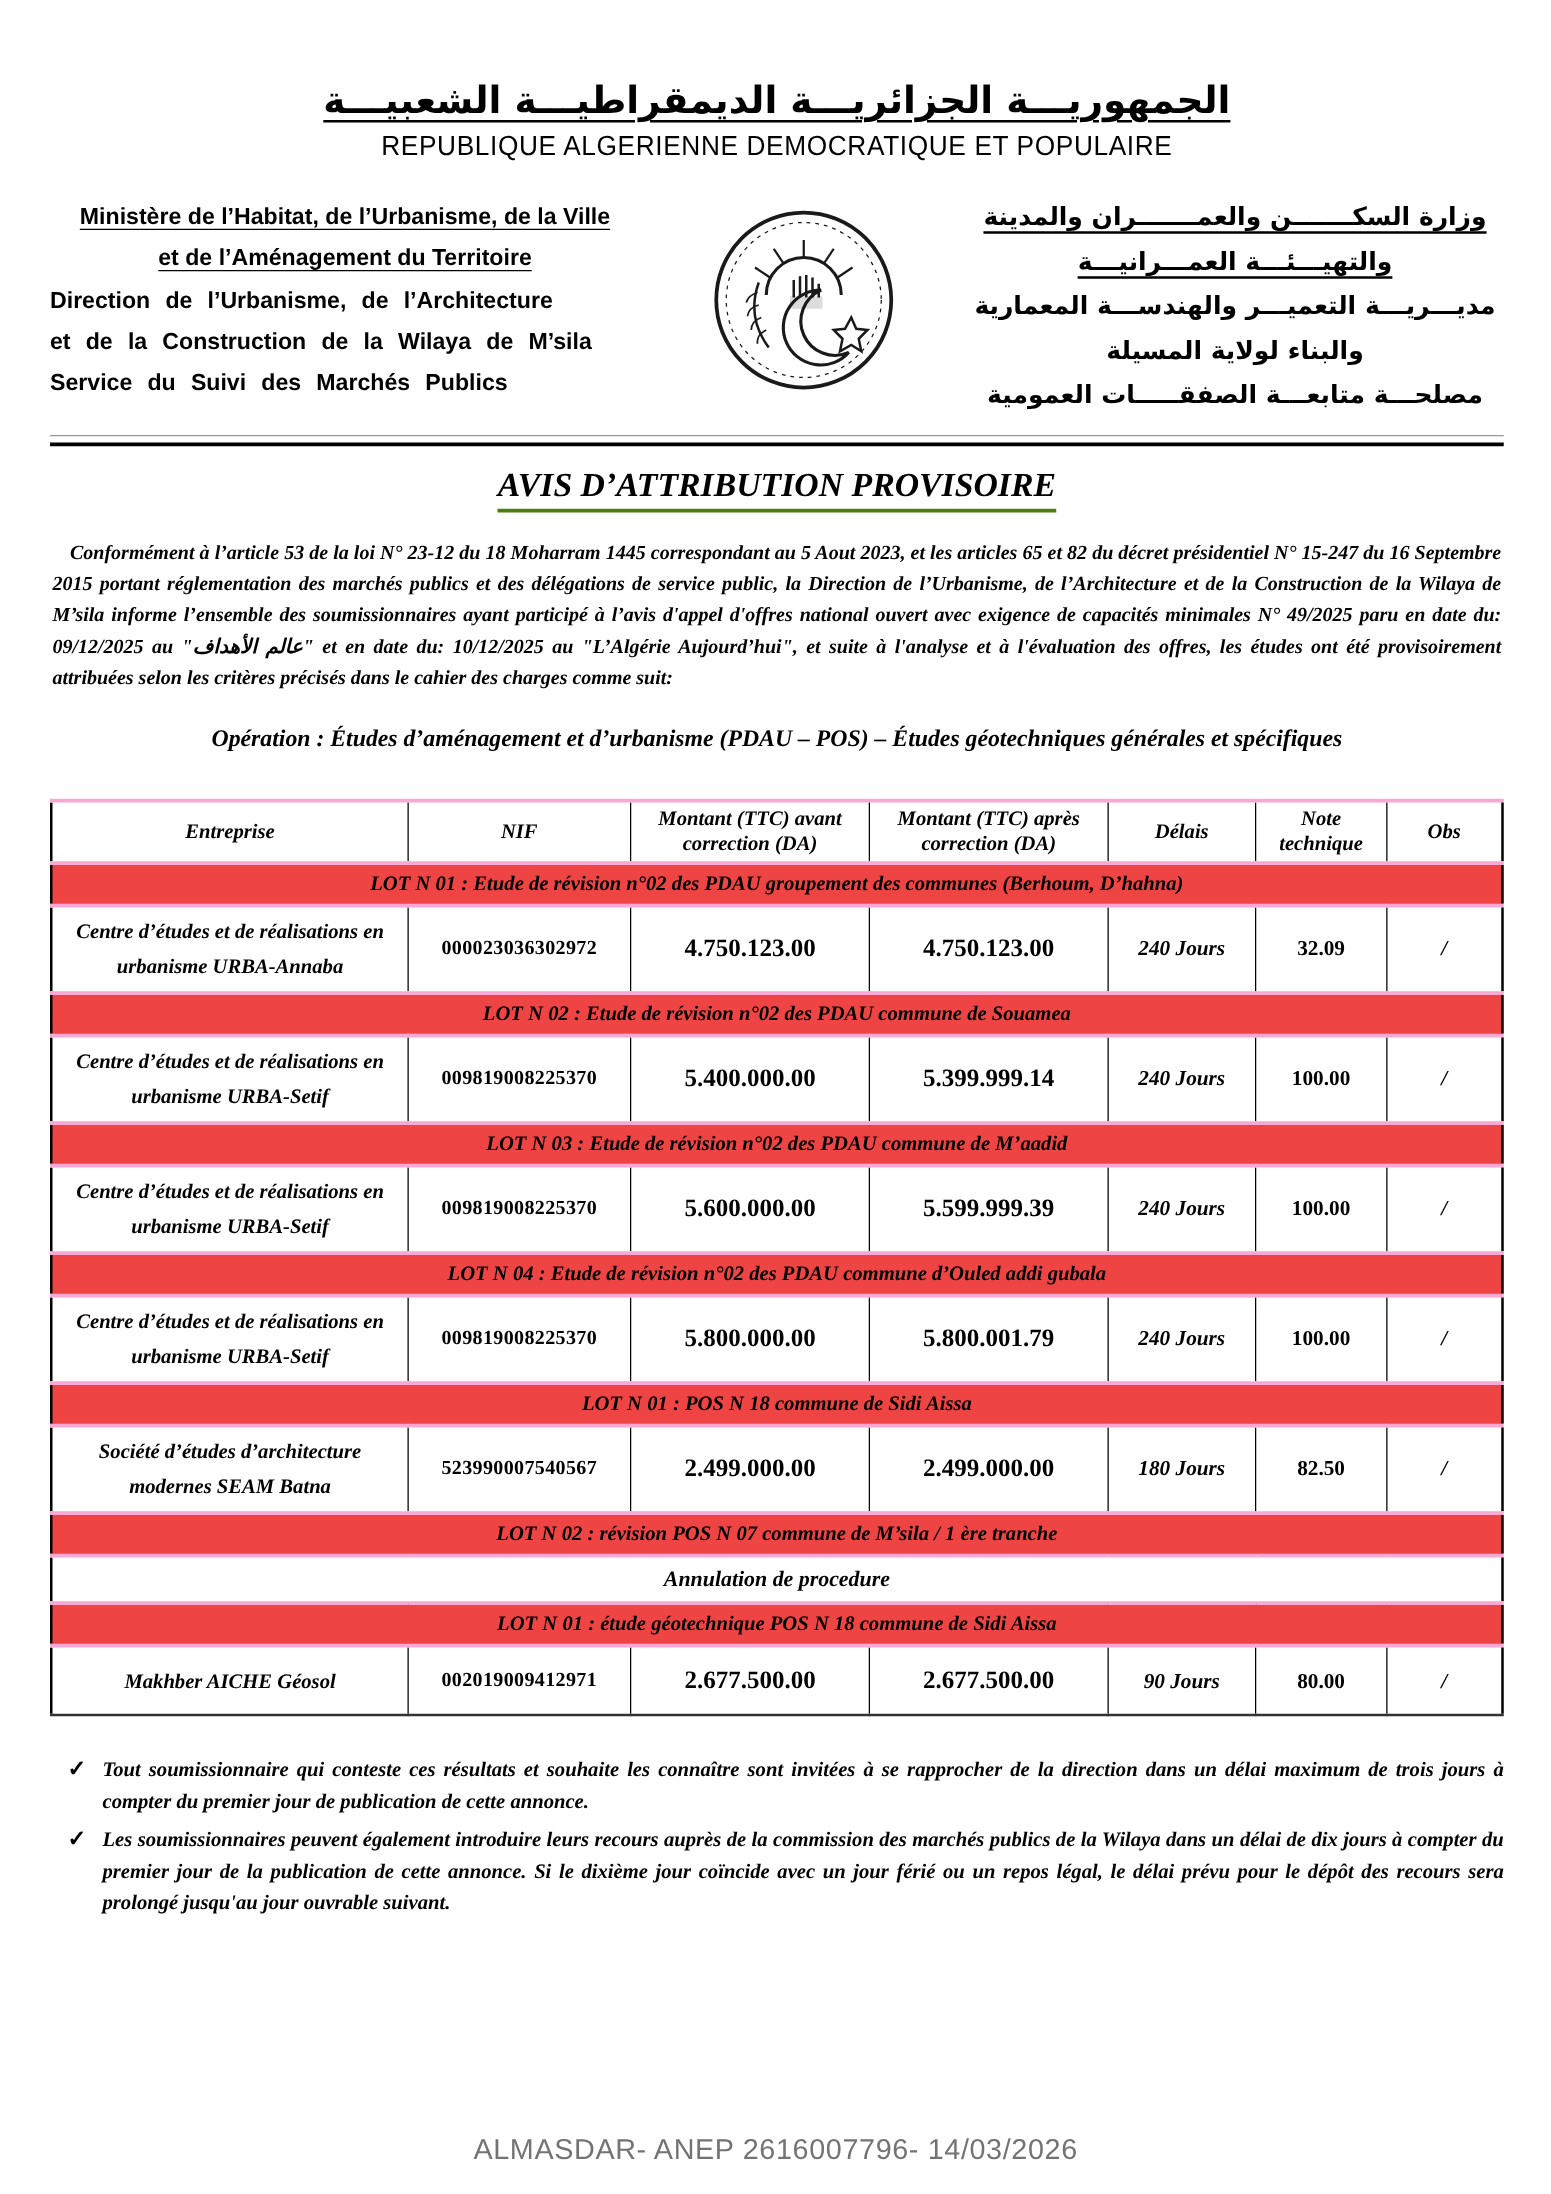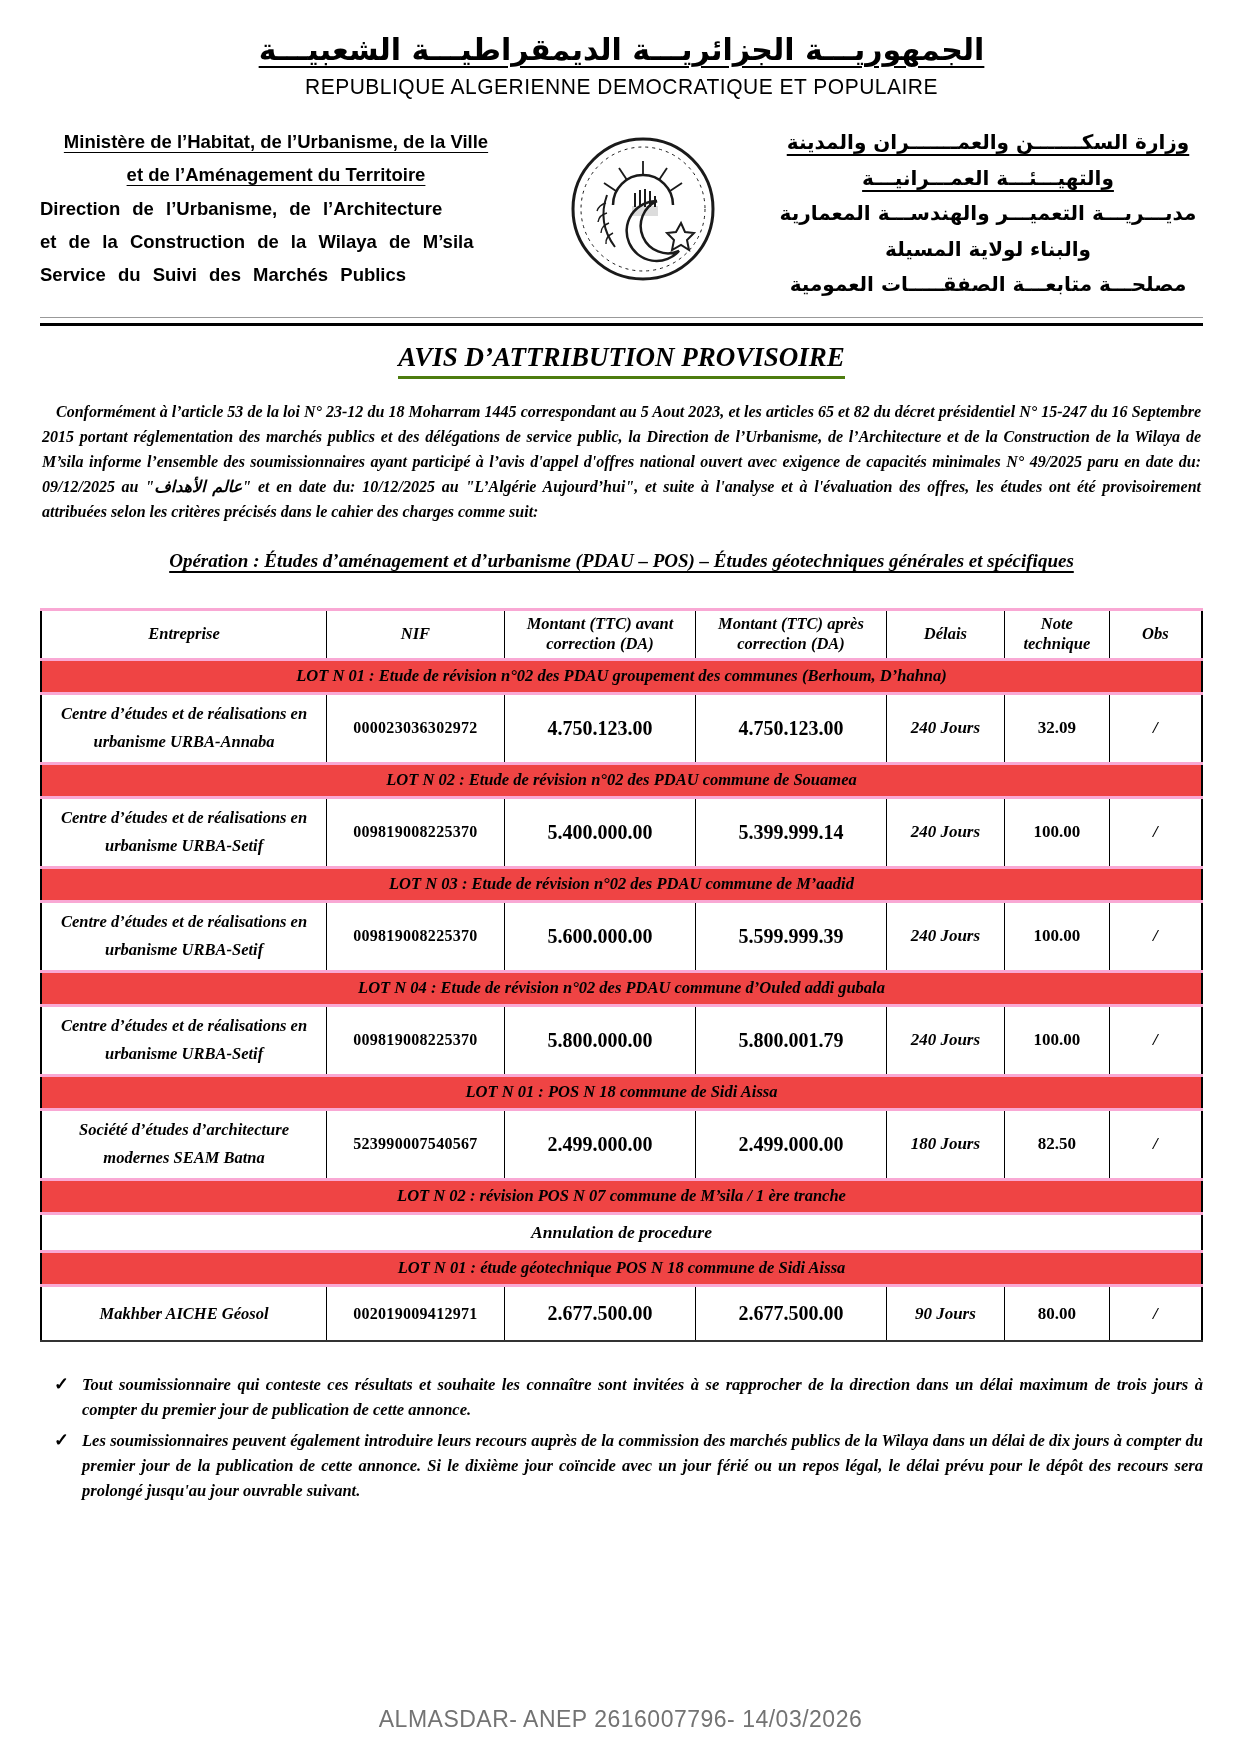--- a/index.html
+++ b/index.html
@@ -1,20 +1,20 @@
 <!DOCTYPE html>
 <html lang="fr"><head>
 <meta charset="utf-8">
 <style>
   html,body{margin:0;padding:0;}
   body{
     width:1241px;height:1755px;position:relative;background:#ffffff;
     font-family:"Liberation Serif", serif;color:#000;overflow:hidden;
   }
-  .page{position:absolute;inset:0;padding:26px 38px 0 40px;box-sizing:border-box;}
+  .page{position:absolute;inset:0;padding:26px 38px 0 40px;box-sizing:border-box;margin-top:31px;}
 
   
   .arabic-title{
     text-align:center;font-family:"DejaVu Sans", sans-serif;
     font-size:30px;font-weight:bold;direction:rtl;
     text-decoration:underline;text-underline-offset:6px;text-decoration-thickness:2px;
     margin-top:6px;
   }
   .latin-title{
     text-align:center;font-family:"Liberation Sans", sans-serif;
@@ -38,21 +38,21 @@
   .doc-title{
     text-align:center;margin-top:16px;font-size:27px;font-weight:bold;font-style:italic;
   }
   .doc-title span{border-bottom:3px solid #4d7c0f;padding-bottom:3px;display:inline-block;}
   .intro{
     margin:20px 2px 0 2px;font-size:16px;font-weight:bold;font-style:italic;
     text-align:justify;line-height:25px;text-indent:14px;
   }
   .operation{
     text-align:center;margin-top:26px;font-size:19px;font-weight:bold;font-style:italic;
-    text-decoration:underline;text-underline-offset:4px;text-decoration-thickness:2px;
+    text-underline-offset:4px;text-decoration-thickness:2px;
   }
 
   
   table.award{
     width:1163px;margin-top:36px;border-collapse:collapse;table-layout:fixed;
     border:2px solid #000;
   }
   table.award th, table.award td{
     border:1px solid #000;padding:2px 4px;box-sizing:border-box;vertical-align:middle;
   }

